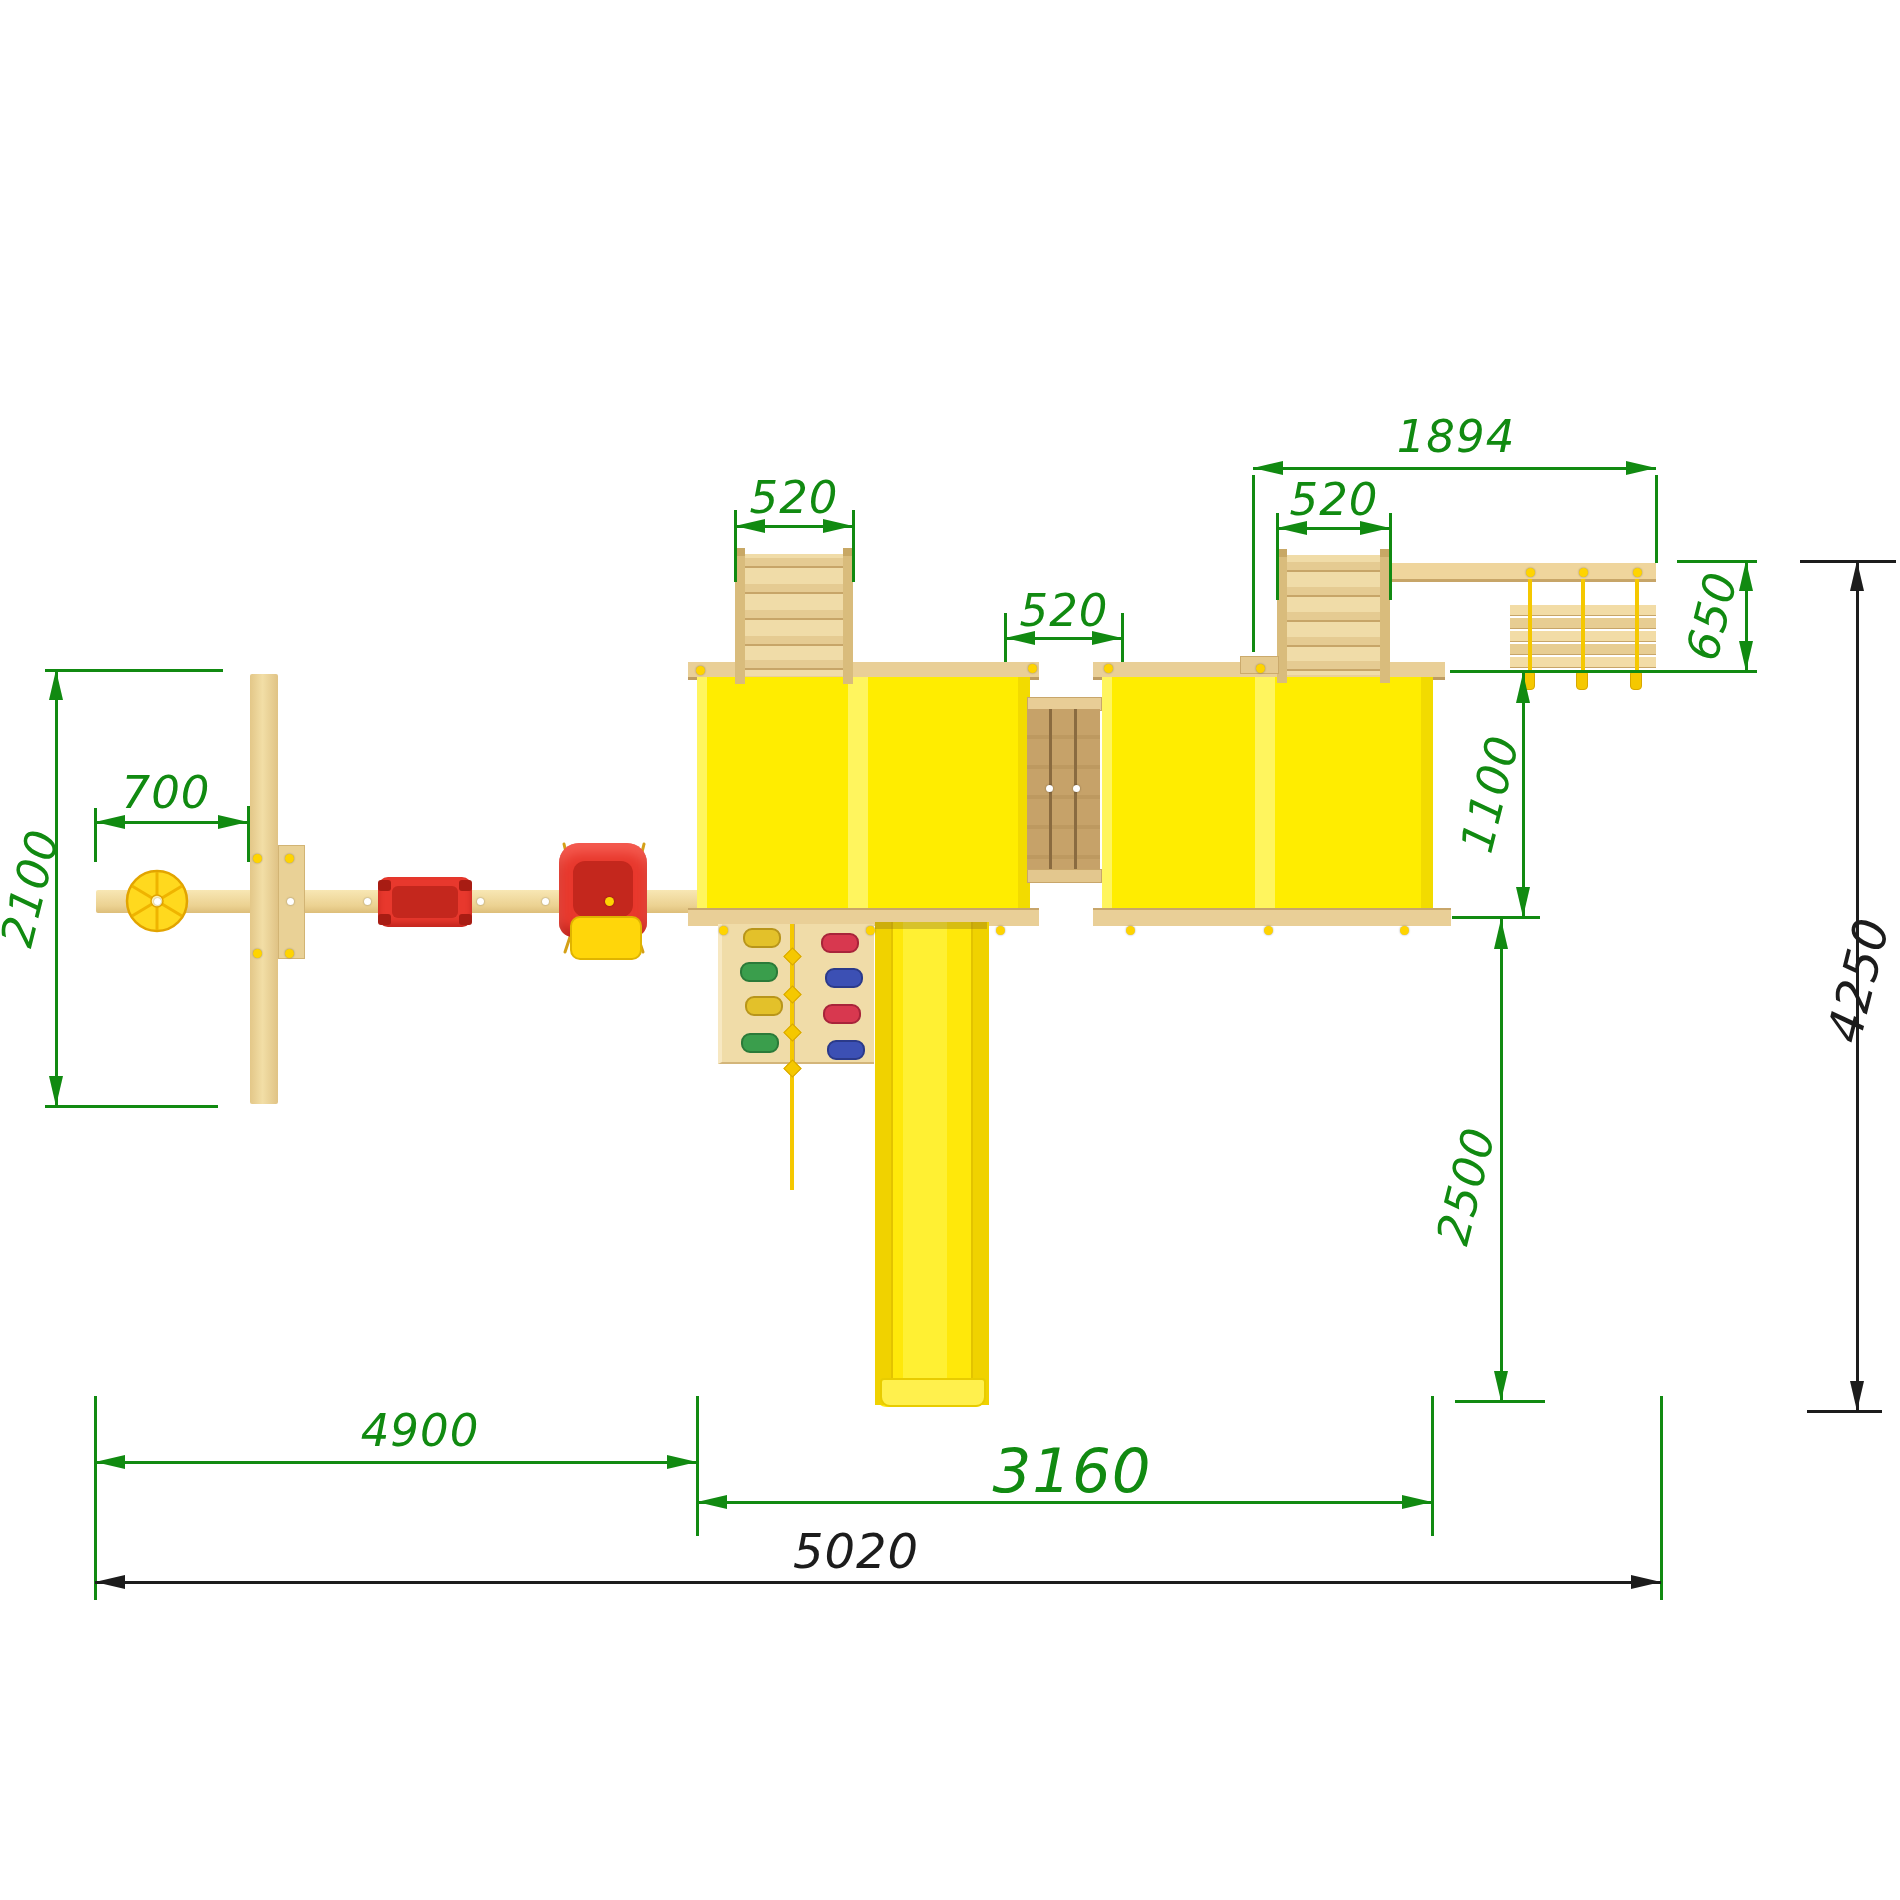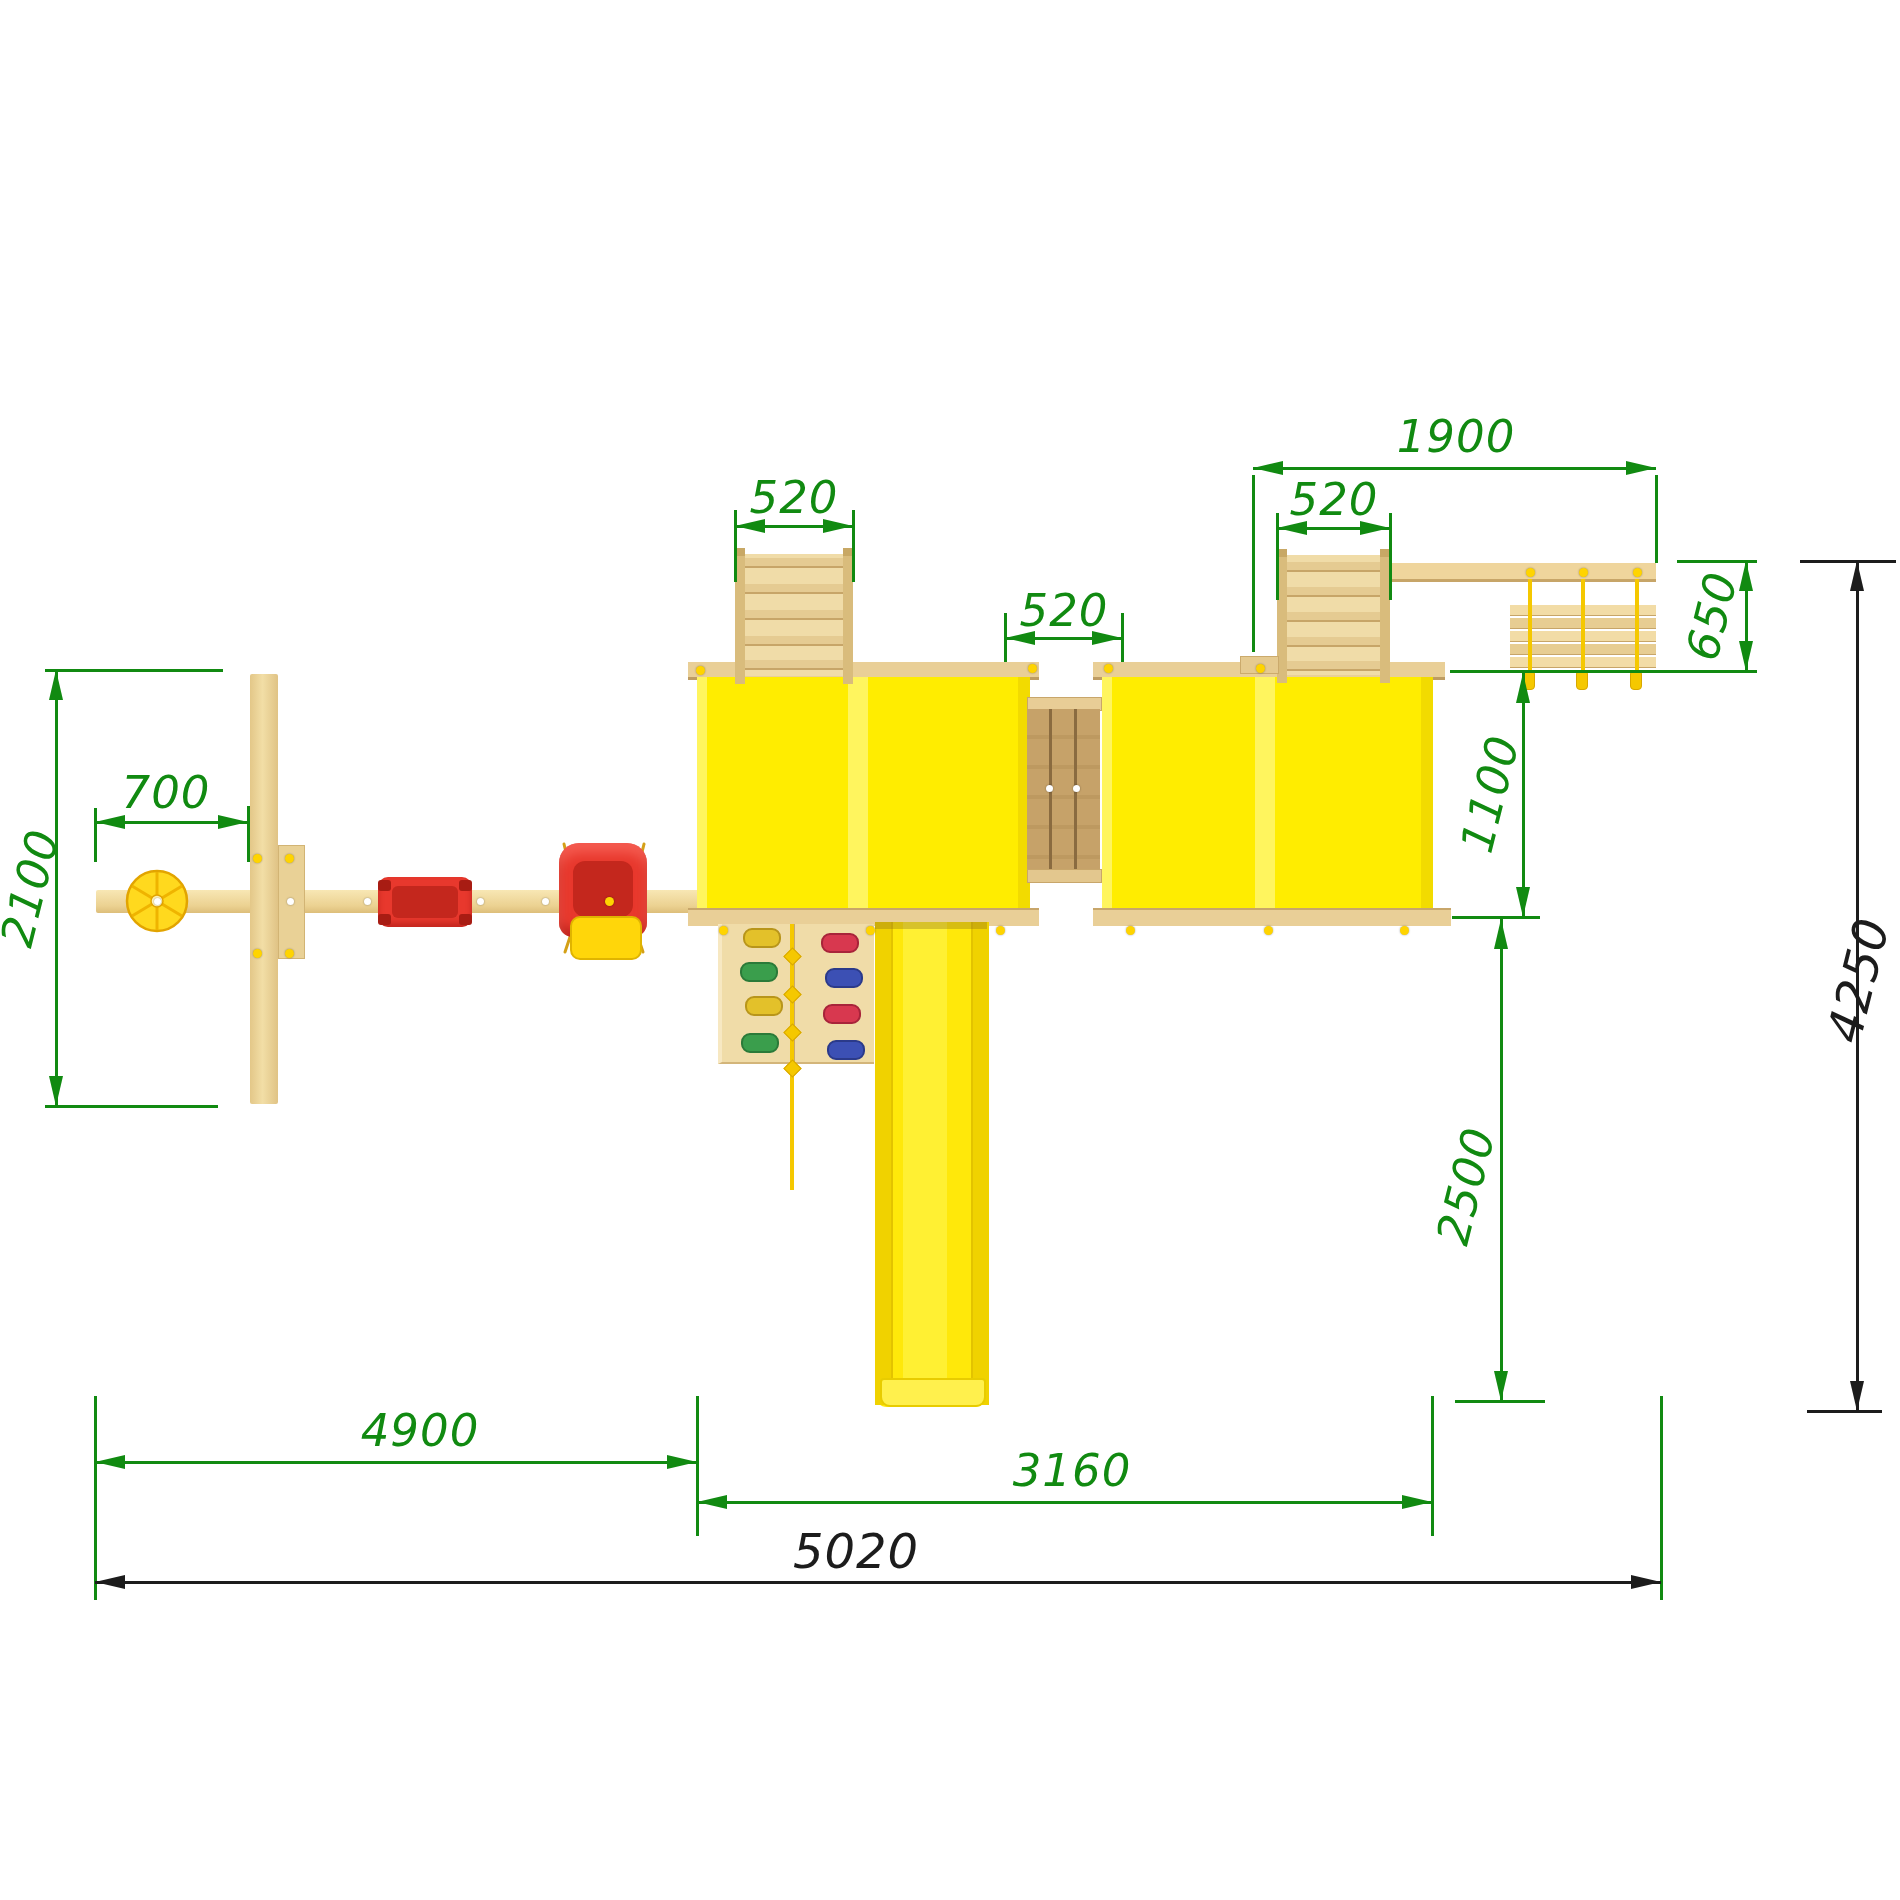--- a/index.html
+++ b/index.html
@@ -213,21 +213,21 @@
       <div style="position: absolute; background: var(--green); left: 1388.5px; top: 513px; width: 3px; height: 87px;"></div>
       <div style="position: absolute; background: var(--green); left: 1277px; top: 526.5px; width: 113px; height: 3px;"></div>
       <div style="position: absolute; width: 0px; height: 0px; border-top: 7px solid transparent; border-bottom: 7px solid transparent; border-right-width: 30px; border-right-style: solid; border-right-color: var(--green); left: 1277px; top: 521px;"></div>
       <div style="position: absolute; width: 0px; height: 0px; border-top: 7px solid transparent; border-bottom: 7px solid transparent; border-left-width: 30px; border-left-style: solid; border-left-color: var(--green); left: 1360px; top: 521px;"></div>
       <div class="dimlabel" style="left: 1334px; top: 499px; font-size: 45px; color: var(--green); transform: translate(-50%, -50%);">520</div>
       <div style="position: absolute; background: var(--green); left: 1251.5px; top: 475px; width: 3px; height: 177px;"></div>
       <div style="position: absolute; background: var(--green); left: 1654.5px; top: 475px; width: 3px; height: 88px;"></div>
       <div style="position: absolute; background: var(--green); left: 1253px; top: 466.5px; width: 403px; height: 3px;"></div>
       <div style="position: absolute; width: 0px; height: 0px; border-top: 7px solid transparent; border-bottom: 7px solid transparent; border-right-width: 30px; border-right-style: solid; border-right-color: var(--green); left: 1253px; top: 461px;"></div>
       <div style="position: absolute; width: 0px; height: 0px; border-top: 7px solid transparent; border-bottom: 7px solid transparent; border-left-width: 30px; border-left-style: solid; border-left-color: var(--green); left: 1626px; top: 461px;"></div>
-      <div class="dimlabel" style="left: 1456px; top: 436px; font-size: 45px; color: var(--green); transform: translate(-50%, -50%);">1900</div>
+      <div class="dimlabel" style="left: 1456px; top: 436px; font-size: 45px; color: var(--green); transform: translate(-50%, -50%);">1894</div>
       <div style="position: absolute; background: var(--green); left: 1677px; top: 559.5px; width: 80px; height: 3px;"></div>
       <div style="position: absolute; background: var(--green); left: 1450px; top: 669.5px; width: 307px; height: 3px;"></div>
       <div style="position: absolute; background: var(--green); left: 1744.5px; top: 561px; width: 3px; height: 110px;"></div>
       <div style="position: absolute; width: 0px; height: 0px; border-left: 7px solid transparent; border-right: 7px solid transparent; border-bottom-width: 30px; border-bottom-style: solid; border-bottom-color: var(--green); left: 1739px; top: 561px;"></div>
       <div style="position: absolute; width: 0px; height: 0px; border-left: 7px solid transparent; border-right: 7px solid transparent; border-top-width: 30px; border-top-style: solid; border-top-color: var(--green); left: 1739px; top: 641px;"></div>
       <div class="dimlabel" style="left: 1712px; top: 616px; font-size: 45px; color: var(--green); transform: translate(-50%, -50%) rotate(-76deg);">650</div>
       <div style="position: absolute; background: var(--green); left: 1521.5px; top: 671px; width: 3px; height: 246px;"></div>
       <div style="position: absolute; background: var(--green); left: 1452px; top: 915.5px; width: 88px; height: 3px;"></div>
       <div style="position: absolute; width: 0px; height: 0px; border-left: 7px solid transparent; border-right: 7px solid transparent; border-bottom-width: 30px; border-bottom-style: solid; border-bottom-color: var(--green); left: 1516px; top: 673px;"></div>
       <div style="position: absolute; width: 0px; height: 0px; border-left: 7px solid transparent; border-right: 7px solid transparent; border-top-width: 30px; border-top-style: solid; border-top-color: var(--green); left: 1516px; top: 887px;"></div>
@@ -247,20 +247,20 @@
       <div style="position: absolute; background: var(--green); left: 695.5px; top: 1396px; width: 3px; height: 140px;"></div>
       <div style="position: absolute; background: var(--green); left: 95px; top: 1460.5px; width: 602px; height: 3px;"></div>
       <div style="position: absolute; width: 0px; height: 0px; border-top: 7px solid transparent; border-bottom: 7px solid transparent; border-right-width: 30px; border-right-style: solid; border-right-color: var(--green); left: 95px; top: 1455px;"></div>
       <div style="position: absolute; width: 0px; height: 0px; border-top: 7px solid transparent; border-bottom: 7px solid transparent; border-left-width: 30px; border-left-style: solid; border-left-color: var(--green); left: 667px; top: 1455px;"></div>
       <div class="dimlabel" style="left: 420px; top: 1430px; font-size: 45px; color: var(--green); transform: translate(-50%, -50%);">4900</div>
       <div style="position: absolute; background: var(--green); left: 1430.5px; top: 1396px; width: 3px; height: 140px;"></div>
       <div style="position: absolute; background: var(--green); left: 1659.5px; top: 1396px; width: 3px; height: 204px;"></div>
       <div style="position: absolute; background: var(--green); left: 697px; top: 1500.5px; width: 735px; height: 3px;"></div>
       <div style="position: absolute; width: 0px; height: 0px; border-top: 7px solid transparent; border-bottom: 7px solid transparent; border-right-width: 30px; border-right-style: solid; border-right-color: var(--green); left: 697px; top: 1495px;"></div>
       <div style="position: absolute; width: 0px; height: 0px; border-top: 7px solid transparent; border-bottom: 7px solid transparent; border-left-width: 30px; border-left-style: solid; border-left-color: var(--green); left: 1402px; top: 1495px;"></div>
-      <div class="dimlabel" style="left: 1072px; top: 1470px; font-size: 45px; color: var(--green); transform: translate(-50%, -50%);">3160</div>
+      <div class="dimlabel" style="left: 1072px; top: 1470px; font-size: 61px; color: var(--green); transform: translate(-50%, -50%);">3160</div>
       <div style="position: absolute; background: var(--black); left: 95px; top: 1580.5px; width: 1566px; height: 3px;"></div>
       <div style="position: absolute; width: 0px; height: 0px; border-top: 7px solid transparent; border-bottom: 7px solid transparent; border-right-width: 30px; border-right-style: solid; border-right-color: var(--black); left: 95px; top: 1575px;"></div>
       <div style="position: absolute; width: 0px; height: 0px; border-top: 7px solid transparent; border-bottom: 7px solid transparent; border-left-width: 30px; border-left-style: solid; border-left-color: var(--black); left: 1631px; top: 1575px;"></div>
       <div class="dimlabel" style="left: 856px; top: 1551px; font-size: 48px; color: var(--black); transform: translate(-50%, -50%);">5020</div>
     </div>
 
 </div>
 
 </body></html>

